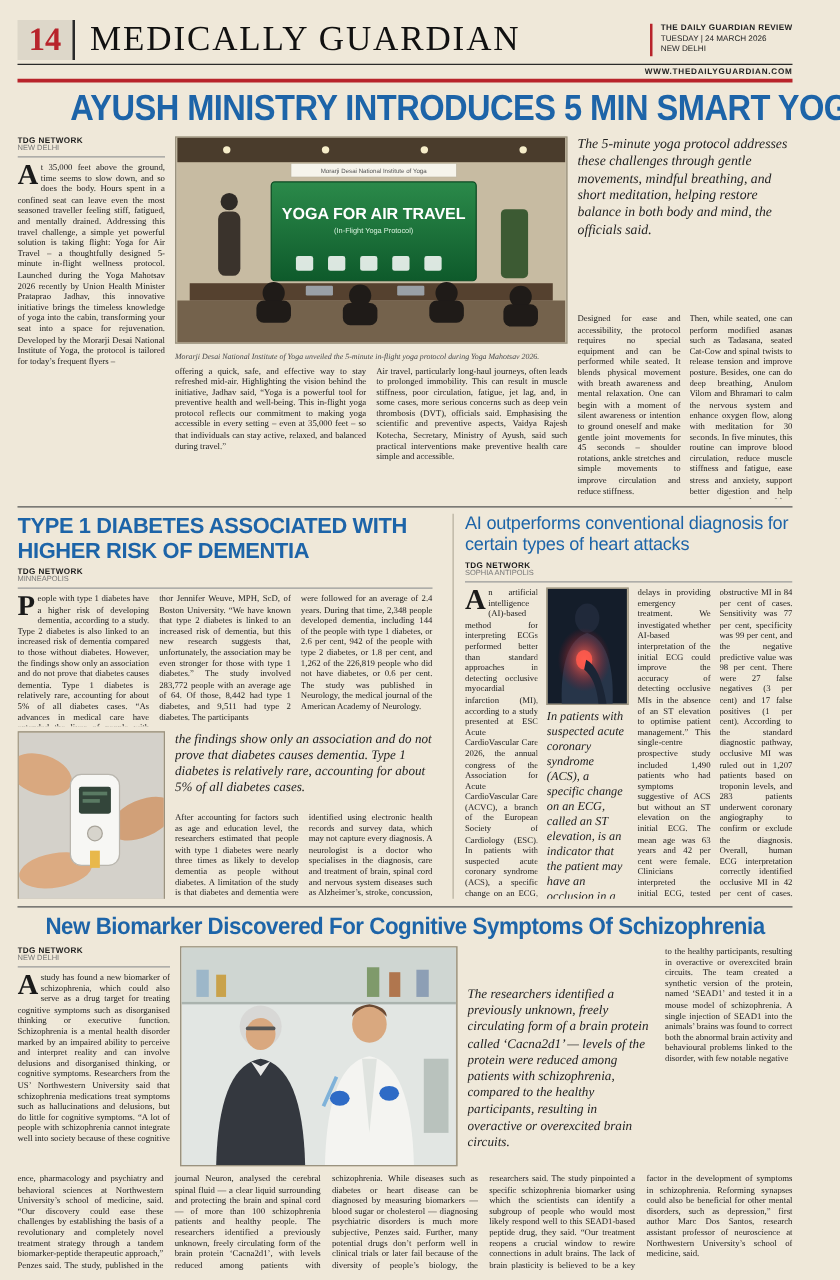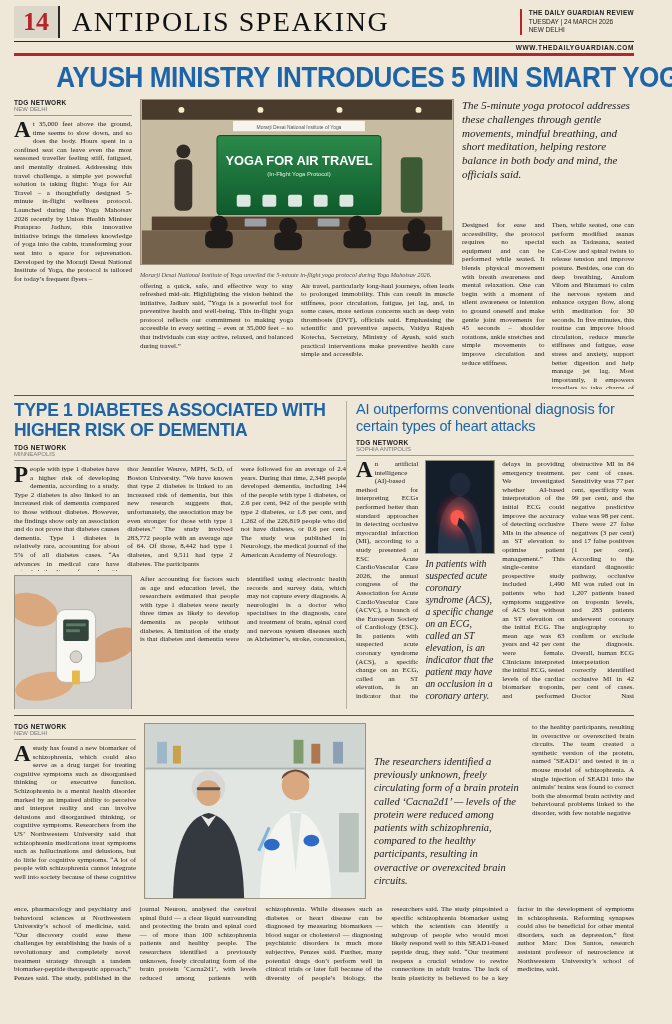--- a/index.html
+++ b/index.html
@@ -1,17 +1,17 @@
 <!DOCTYPE html>
 <html><head>
 <meta charset="utf-8">
 <style>
   * { margin:0; padding:0; box-sizing:border-box; }
   body { width:672px; height:1024px; background:#efe8d9; font-family:"Liberation Serif", serif; color:#1c1c1c; overflow:hidden; }
-  .page { width:648px; height:1024px; padding:6px 14px 4px; }
+  .page { width:648px; height:1024px; padding:16px 14px 4px; }
 
   
   .mast-row { display:flex; align-items:center; border-bottom:1px solid #2a2a2a; padding-bottom:3px; }
   .page-no { font-weight:bold; font-size:26px; line-height:32px; color:#b8242b; background:#ddd7c9; padding:0 9px; border-right:2px solid #2a2a2a; margin-right:12px; }
   .mast-title { font-size:28px; letter-spacing:1.5px; color:#111; }
   .mast-meta { margin-left:auto; font-family:"Liberation Sans", sans-serif; font-size:6.5px; line-height:8.5px; border-left:2px solid #b8242b; padding-left:7px; color:#222; }
   .mast-meta .pub { font-weight:bold; letter-spacing:.3px; }
   .mast-sub { display:flex; justify-content:flex-end; align-items:center; border-bottom:3px solid #b8242b; padding:2px 0 2px; }
   .site { font-family:"Liberation Sans", sans-serif; font-weight:bold; font-size:6.5px; letter-spacing:.6px; color:#222; }
 
@@ -31,27 +31,27 @@
   
   .tx { font-size:7px; line-height:8.6px; text-align:justify; overflow:hidden; color:#1a1a1a; }
   .dropcap::first-letter { float:left; font-size:23px; line-height:19px; padding-right:2px; font-weight:bold; }
   .pq { font-style:italic; font-size:10.5px; line-height:13px; color:#222; overflow:hidden; }
   .caption { font-style:italic; font-size:6.3px; line-height:7.5px; color:#444; margin:2px 0 3px; text-align:left; }
 
   
   .a1 { display:grid; grid-template-columns:118px 314px 1fr; gap:8px; height:290px; overflow:hidden; margin-top:2px; }
   .a1-left .tx { height:248px; }
   .a1-mid-cols { display:grid; grid-template-columns:1fr 1fr; gap:8px; height:92px; }
-  .a1-right { display:flex; flex-direction:column; }
+  .a1-right { display:flex; flex-direction:column;gap:20px; }
   .a1-right .pq { height:122px; font-size:11px; line-height:13.8px; }
   .a1-right-cols { display:grid; grid-template-columns:1fr 1fr; gap:7px; flex:1; }
   .photo-frame { border:1px solid #9a927f; background:#c9bfa8; }
 
   
-  .sec2 { display:grid; grid-template-columns:332px 1fr; gap:0; border-top:1px solid #555; margin-top:6px; padding-top:5px; height:314px; overflow:hidden; }
+  .sec2 { display:grid; grid-template-columns:332px 1fr; gap:16px; border-top:1px solid #555; margin-top:6px; padding-top:5px; height:314px; overflow:hidden; }
   .a2-row1 { display:grid; grid-template-columns:repeat(3,1fr); gap:8px; height:106px; }
   .a2-row2 { display:grid; grid-template-columns:118px 1fr; gap:8px; margin-top:4px; height:138px; }
   .a2-q { height:62px; margin-bottom:3px; }
   .a2-c2 { column-count:2; column-gap:8px; height:70px; }
   .a3 { border-left:1px solid #b7af9e; padding-left:9px; }
   .a3-grid { display:grid; grid-template-columns:1fr 1.12fr 1fr 1fr; gap:7px; height:238px; }
   .a3-mid { display:flex; flex-direction:column;justify-content:space-between; }
   .a3-mid .pq { flex:1; font-size:9.8px; line-height:12px; margin-top:4px; }
 
   
@@ -62,21 +62,21 @@
   .c5 { column-count:5; column-gap:9px; height:98px; }
 </style>
 </head>
 <body>
 
 <div class="page">
 
   <header>
     <div class="mast-row">
       <div class="page-no">14</div>
-      <div class="mast-title">ANTIPOLIS SPEAKING</div>
+      <div class="mast-title">MEDICALLY GUARDIAN</div>
       <div class="mast-meta">
         <div class="pub">THE DAILY GUARDIAN REVIEW</div>
         <div>TUESDAY | 24 MARCH 2026</div>
         <div>NEW DELHI</div>
       </div>
     </div>
     <div class="mast-sub">
       <span class="site">WWW.THEDAILYGUARDIAN.COM</span>
     </div>
   </header>
@@ -180,20 +180,21 @@
           <ellipse cx="100" cy="70" rx="28" ry="15" fill="#d1a078" transform="rotate(-24 100 70)"></ellipse>
           <ellipse cx="30" cy="112" rx="30" ry="14" fill="#dcab82" transform="rotate(-10 30 112)"></ellipse>
           <rect x="42" y="34" width="40" height="74" rx="9" fill="#f7f7f4" stroke="#b9b6ae"></rect>
           <rect x="49" y="44" width="26" height="22" rx="2" fill="#33453a"></rect>
           <rect x="52" y="48" width="20" height="3" fill="#5a7a63"></rect>
           <rect x="52" y="54" width="14" height="3" fill="#5a7a63"></rect>
           <circle cx="62" cy="82" r="6" fill="#d7d4cc" stroke="#a8a49a"></circle>
           <rect x="58" y="96" width="8" height="14" fill="#e8b84b"></rect>
         </svg>
         <div class="a2-right2">
+          <div class="pq a2-q">the findings show only an association and do not prove that diabetes causes dementia. Type 1 diabetes is relatively rare, accounting for about 5% of all diabetes cases.</div>
           <div class="tx a2-c2">After accounting for factors such as age and education level, the researchers estimated that people with type 1 diabetes were nearly three times as likely to develop dementia as people without diabetes. A limitation of the study is that diabetes and dementia were identified using electronic health records and survey data, which may not capture every diagnosis. A neurologist is a doctor who specialises in the diagnosis, care and treatment of brain, spinal cord and nervous system diseases such as Alzheimer’s, stroke, concussion, epilepsy, Parkinson’s, multiple sclerosis, headache and migraine.</div>
         </div>
       </div>
     </article>
 
     <article class="a3">
       <h3 class="h3">AI outperforms conventional diagnosis for certain types of heart attacks</h3>
       <div class="byline">
         <span class="net">TDG NETWORK</span>
         <span class="city">SOPHIA ANTIPOLIS</span>
@@ -211,20 +212,23 @@
           </svg>
           <div class="pq">In patients with suspected acute coronary syndrome (ACS), a specific change on an ECG, called an ST elevation, is an indicator that the patient may have an occlusion in a coronary artery.</div>
         </div>
         <div class="tx">delays in providing emergency treatment. We investigated whether AI-based interpretation of the initial ECG could improve the accuracy of detecting occlusive MIs in the absence of an ST elevation to optimise patient management.” This single-centre prospective study included 1,490 patients who had symptoms suggestive of ACS but without an ST elevation on the initial ECG. The mean age was 63 years and 42 per cent were female. Clinicians interpreted the initial ECG, tested levels of the cardiac biomarker troponin, and performed coronary angiography, when required, to diagnose occlusive MI based on ESC Guidelines. In parallel, the initial ECG was interpreted by a smartphone-based AI-ECG algorithm. AI-based ECG interpretation ruled out occlusive MI in 1,382 patients and detected it in 108 patients (7 per cent). The AI-based method correctly identified</div>
         <div class="tx">obstructive MI in 84 per cent of cases. Sensitivity was 77 per cent, specificity was 99 per cent, and the negative predictive value was 98 per cent. There were 27 false negatives (3 per cent) and 17 false positives (1 per cent). According to the standard diagnostic pathway, occlusive MI was ruled out in 1,207 patients based on troponin levels, and 283 patients underwent coronary angiography to confirm or exclude the diagnosis. Overall, human ECG interpretation correctly identified occlusive MI in 42 per cent of cases. Doctor Nasi concluded: “This simple, accessible AI-based approach demonstrated superior accuracy in identifying and excluding occlusive MI compared with conventional diagnostic pathways in patients without an ST elevation. The results of our single-centre study require further validation, but these findings suggest that AI ECG interpretation is a valuable addition to existing decision-making tools to improve early recognition and timely, effective treatment.” The power of AI to support the management of cardiovascular disease will be further explored at the spotlight theme of this year’s annual ESC Congress, taking place from 28-31 August 2026 in Madrid, Germany.</div>
       </div>
     </article>
   </section>
 
   <section class="a4">
+    <div class="h4wrap">
+      <span class="h4">New Biomarker Discovered For Cognitive Symptoms Of Schizophrenia</span>
+    </div>
     <div class="a4-row1">
       <div>
         <div class="byline">
           <span class="net">TDG NETWORK</span>
           <span class="city">NEW DELHI</span>
         </div>
         <div class="tx dropcap" style="height:138px">A study has found a new biomarker of schizophrenia, which could also serve as a drug target for treating cognitive symptoms such as disorganised thinking or executive function. Schizophrenia is a mental health disorder marked by an impaired ability to perceive and interpret reality and can involve delusions and disorganised thinking, or cognitive symptoms. Researchers from the US’ Northwestern University said that schizophrenia medications treat symptoms such as hallucinations and delusions, but do little for cognitive symptoms. “A lot of people with schizophrenia cannot integrate well into society because of these cognitive deficits,” author Peter Penzes, professor of neurosci-</div>
       </div>
       <svg class="photo-frame" width="222" height="176" viewBox="0 0 222 176">
         <rect x="0" y="0" width="222" height="176" fill="#e2e6e3"></rect>

